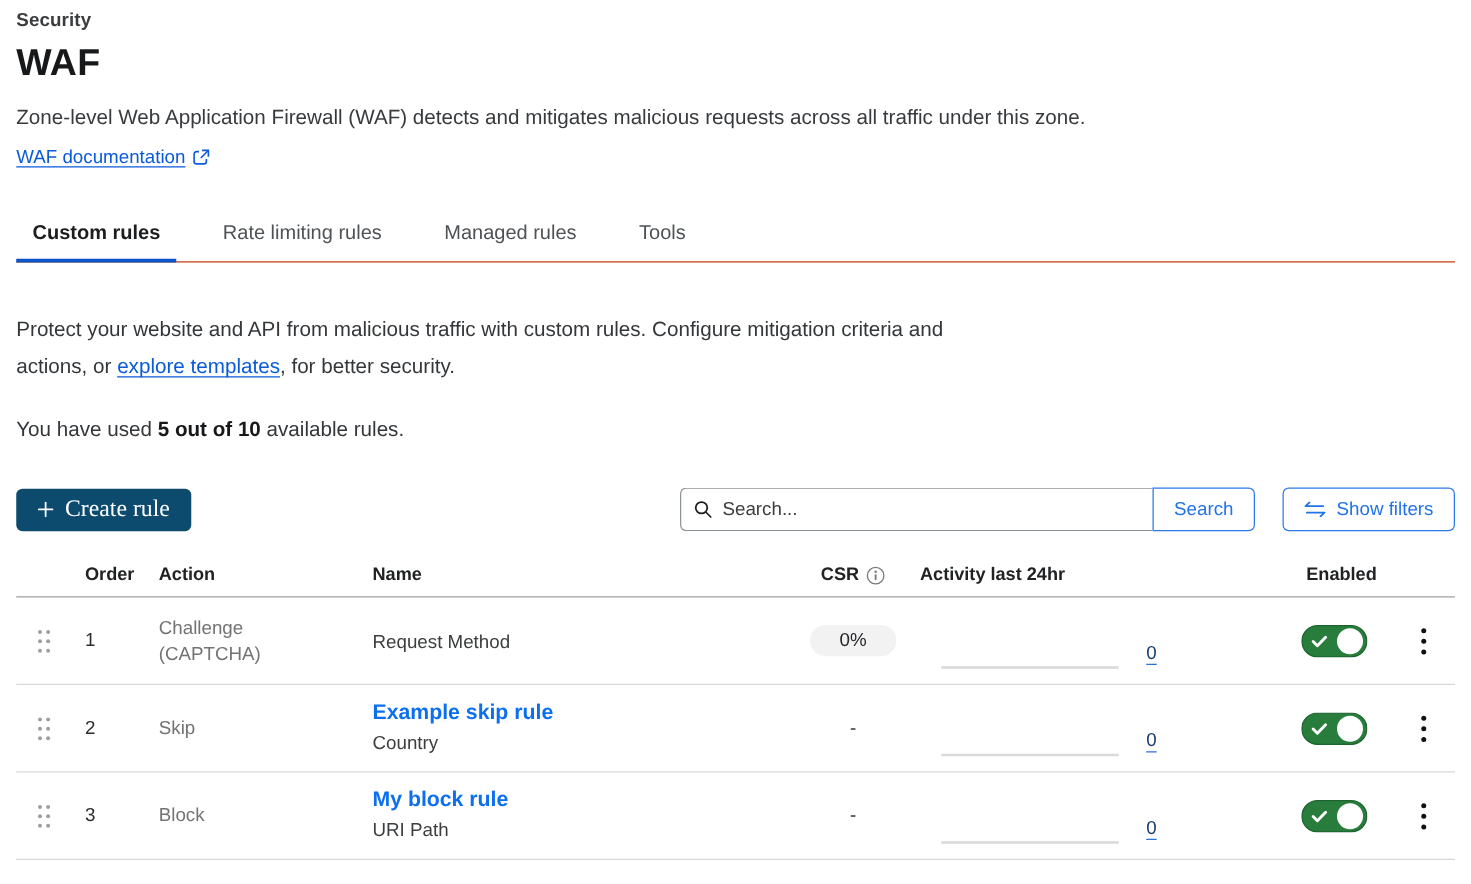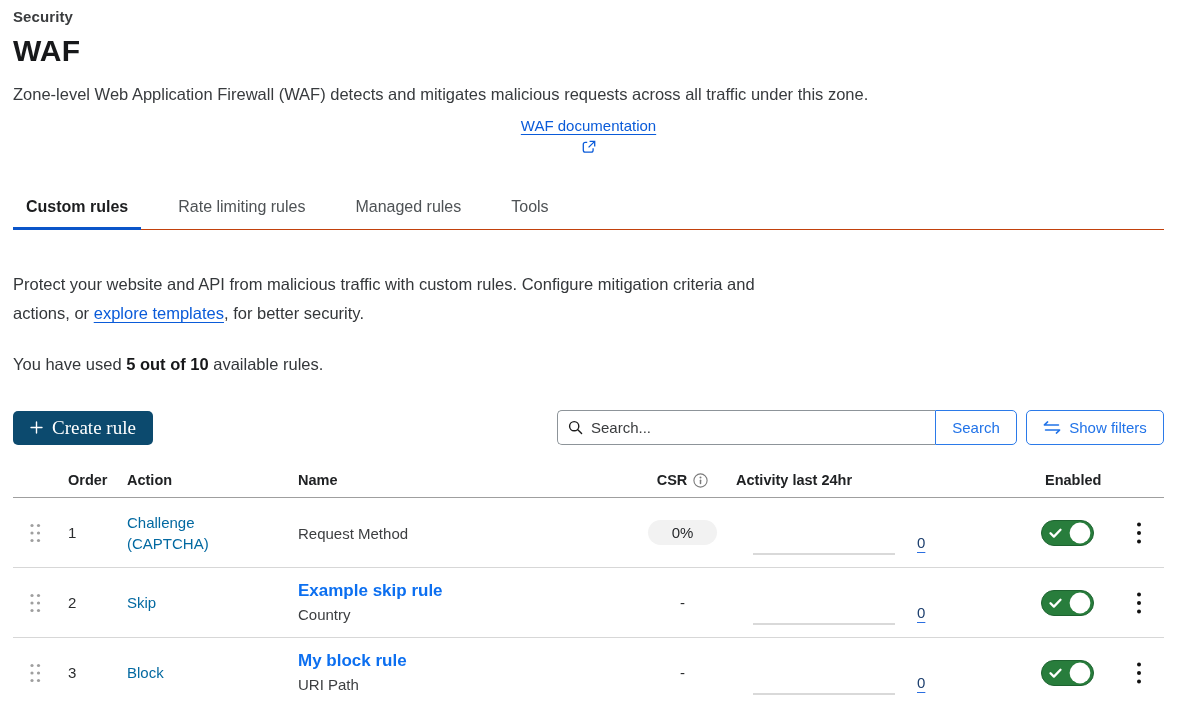--- a/index.html
+++ b/index.html
@@ -9,21 +9,21 @@
     font-family: "Liberation Sans", sans-serif;
     color: #35383c;
     padding: 8px 13px 0 13px;
   }
   a { cursor: pointer; }
 
   
   .eyebrow { font-size: 15px; font-weight: 700; color: #3a3c3e; letter-spacing: .1px; }
   .page-title { font-size: 30px; font-weight: 700; color: #17181a; margin-top: 9px; letter-spacing: .2px; }
   .page-desc { font-size: 16.5px; color: #383b3e; margin-top: 17px; }
-  .doc-link-row { margin-top: 13px; display: flex; align-items: center; gap: 6px; flex-direction: column; }
+  .doc-link-row { margin-top: 13px; display: flex; align-items: center; gap: 6px; }
   .doc-link { font-size: 15px; color: #0a5bd9; text-decoration: underline; text-underline-offset: 3px; }
 
   
   .tabs { margin-top: 35px; border-bottom: 1px solid #c2410c; display: flex; }
   .tab {
     font-size: 16px; color: #4e5255; padding: 9px 13px 11px 13px; margin-right: 24px;
     border-bottom: 3px solid transparent; margin-bottom: -1px; cursor: pointer; white-space: nowrap;
   }
   .tab.active { color: #1c1d1f; font-weight: 700; border-bottom-color: #0b55c9; }
 
@@ -33,21 +33,21 @@
   .usage { margin-top: 27px; font-size: 16.5px; color: #34373a; }
   .usage b { color: #17181a; }
 
   
   .toolbar { margin-top: 36px; display: flex; justify-content: space-between; align-items: center; }
   .create-btn {
     display: inline-flex; align-items: center; gap: 9px;
     background: #0c4a6e; color: #fff; border: none; border-radius: 5px;
     font-size: 19px; font-family: Liberation Serif, serif; padding: 0 17px; height: 34px; cursor: pointer;
   }
-  .toolbar-right { display: flex; align-items: stretch; gap: 9px; }
+  .toolbar-right { display: flex; align-items: stretch; gap: 22px; }
   .search-wrap { display: flex; }
   .search-box {
     display: flex; align-items: center; gap: 8px;
     width: 378px; height: 35px; border: 1px solid #8d9499; border-right: none;
     border-radius: 5px 0 0 5px; padding: 0 10px; background: #fff;
   }
   .search-box input {
     border: none; outline: none; font-size: 15px; font-family: inherit; width: 100%;
     color: #2c2e30; background: transparent;
   }
@@ -66,21 +66,21 @@
     display: grid;
     grid-template-columns: 55px 59px 171px 332px 105px 290px 88px 1fr;
     align-items: center;
   }
   .thead { border-bottom: 1px solid #9f9f9f; padding-bottom: 9px; }
   .th { font-size: 14.5px; font-weight: 700; color: #202224; }
   .th-csr { justify-self: center; display: flex; align-items: center; gap: 6px; }
   .trow { height: 70px; border-bottom: 1px solid #d7d7d7; }
   .drag-cell { justify-self: start; padding-left: 15px; cursor: grab; display: flex; }
   .order-cell { font-size: 15px; color: #2b2d2f; }
-  .action-cell { font-size: 15px; color: #0369a1; max-width: 112px; line-height: 21px; }
+  .action-cell { font-size: 15px; color: #737373; max-width: 112px; line-height: 21px; }
   .name-cell { line-height: 22px; }
   .rule-link { font-size: 17px; font-weight: 700; color: #0c6ff0; text-decoration: none; display: inline-block; }
   .rule-field { font-size: 15px; color: #3c3e40; margin-top: 2px; }
   .csr-cell { justify-self: center; font-size: 15px; color: #2b2d2f; }
   .csr-badge {
     background: #f2f2f2; border-radius: 14px; padding: 4px 24px; font-size: 15px; color: #27292c;
   }
   .activity-cell { align-self: stretch; display: flex; align-items: flex-end; padding-left: 18px; }
   .sparkline { width: 142px; height: 2px; background: #d9d9d9; margin-bottom: 12px; }
   .activity-link {

